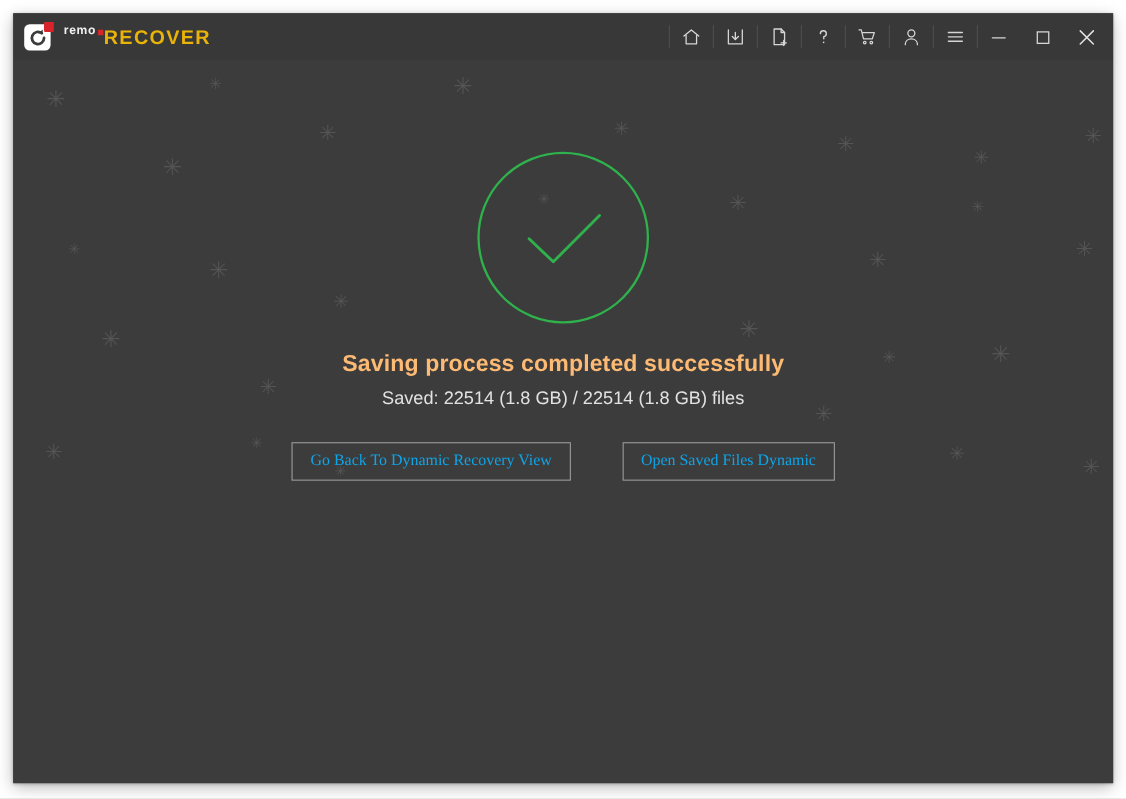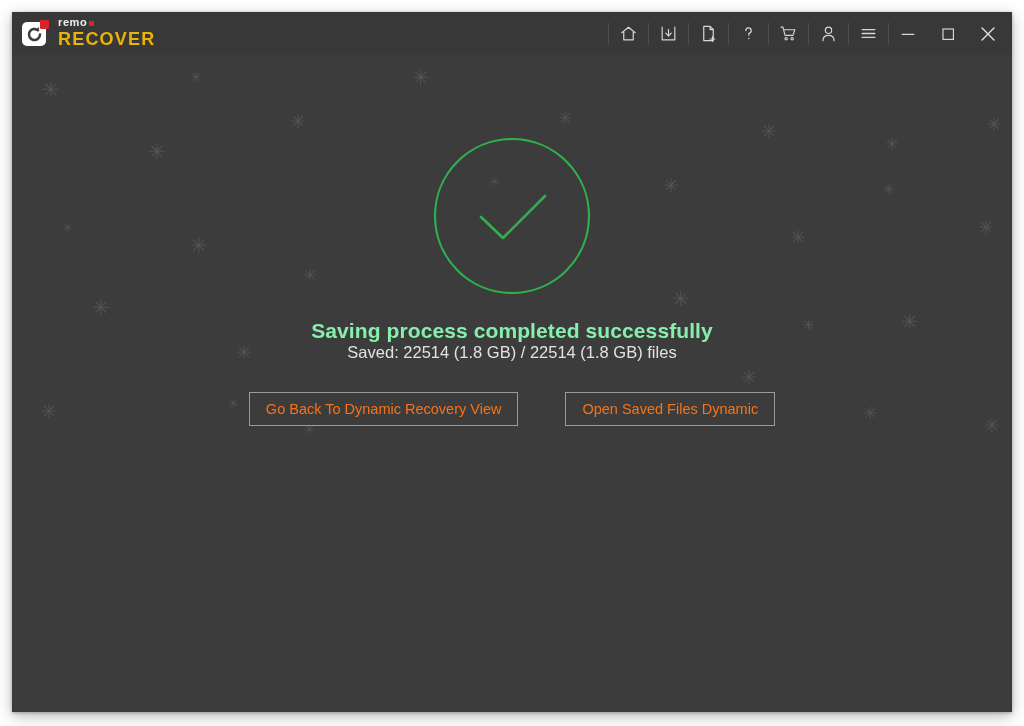--- a/index.html
+++ b/index.html
@@ -65,21 +65,21 @@
   }
   .brand-mark .reddot {
     position: absolute;
     right: 1px; top: 0px;
     width: 9px; height: 9px;
     background: #d8232a;
     border-radius: 1px;
   }
   .brand-mark svg { position: absolute; left: 3px; top: 5px; }
 
-  .brand-text { display: flex; flex-direction: column; line-height: 1; padding-bottom: 1px;}
+  .brand-text { display: flex; flex-direction: row; line-height: 1; padding-bottom: 1px;}
   .brand-top {
     display: flex;
     align-items: flex-end;
     gap: 2px;
     height: 11px;
   }
   .brand-remo {
     color: #f0f0f0;
     font-size: 11px;
     font-weight: 700;
@@ -155,43 +155,44 @@
   }
 
   .success-circle {
     margin-top: 82px;
     width: 158px;
     height: 158px;
   }
 
   .headline {
     margin-top: 24px;
-    color: #86efac;
+    color: #fdba74;
     font-size: 21px;
     font-weight: 700;
     letter-spacing: 0.1px;
   }
 
   .subline {
+    margin-top: 10px;
     color: #e2e2e2;
     font-size: 16.5px;
     font-weight: 400;
   }
 
   .btn-row {
     margin-top: 30px;
     display: flex;
     gap: 47px;
   }
 
   .ghost-btn {
     border: 1px solid #9b9b9b;
     background: transparent;
-    color: #f97316;
-    font-family: Liberation Sans, sans-serif;
+    color: #0ea5e9;
+    font-family: Liberation Serif, serif;
     font-size: 14.5px;
     padding: 8px 16px;
     cursor: pointer;
     white-space: nowrap;
     border-radius: 0;
   }
 </style>
 </head>
 <body>
 

